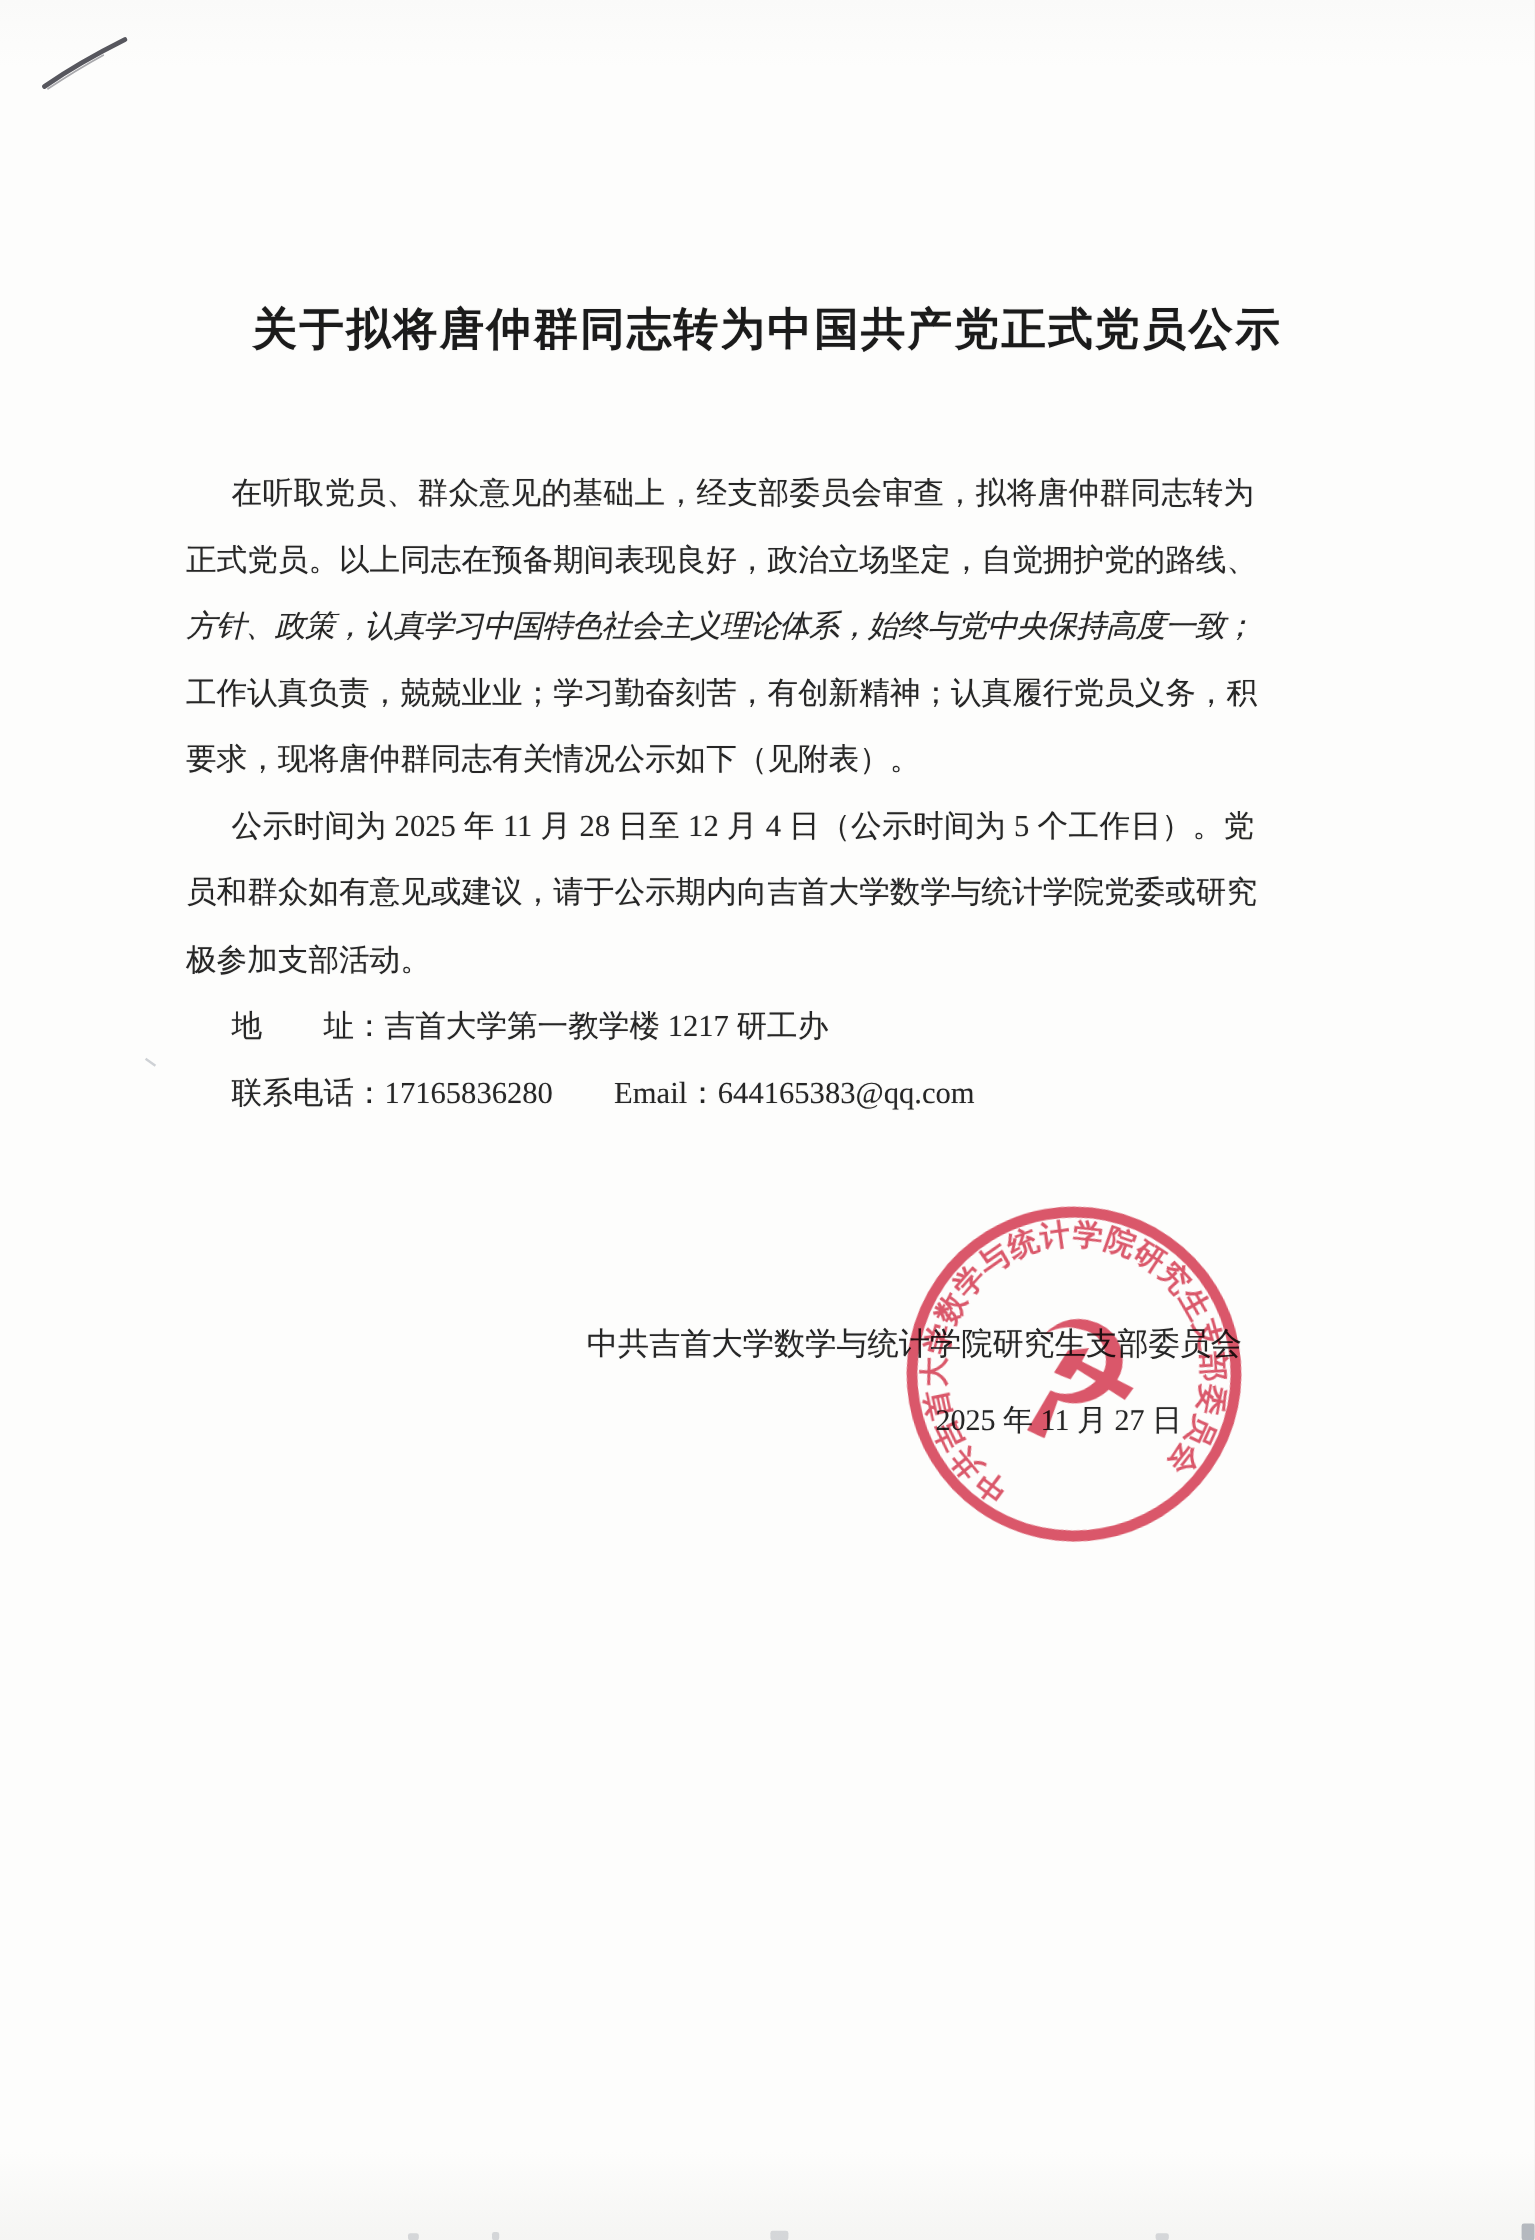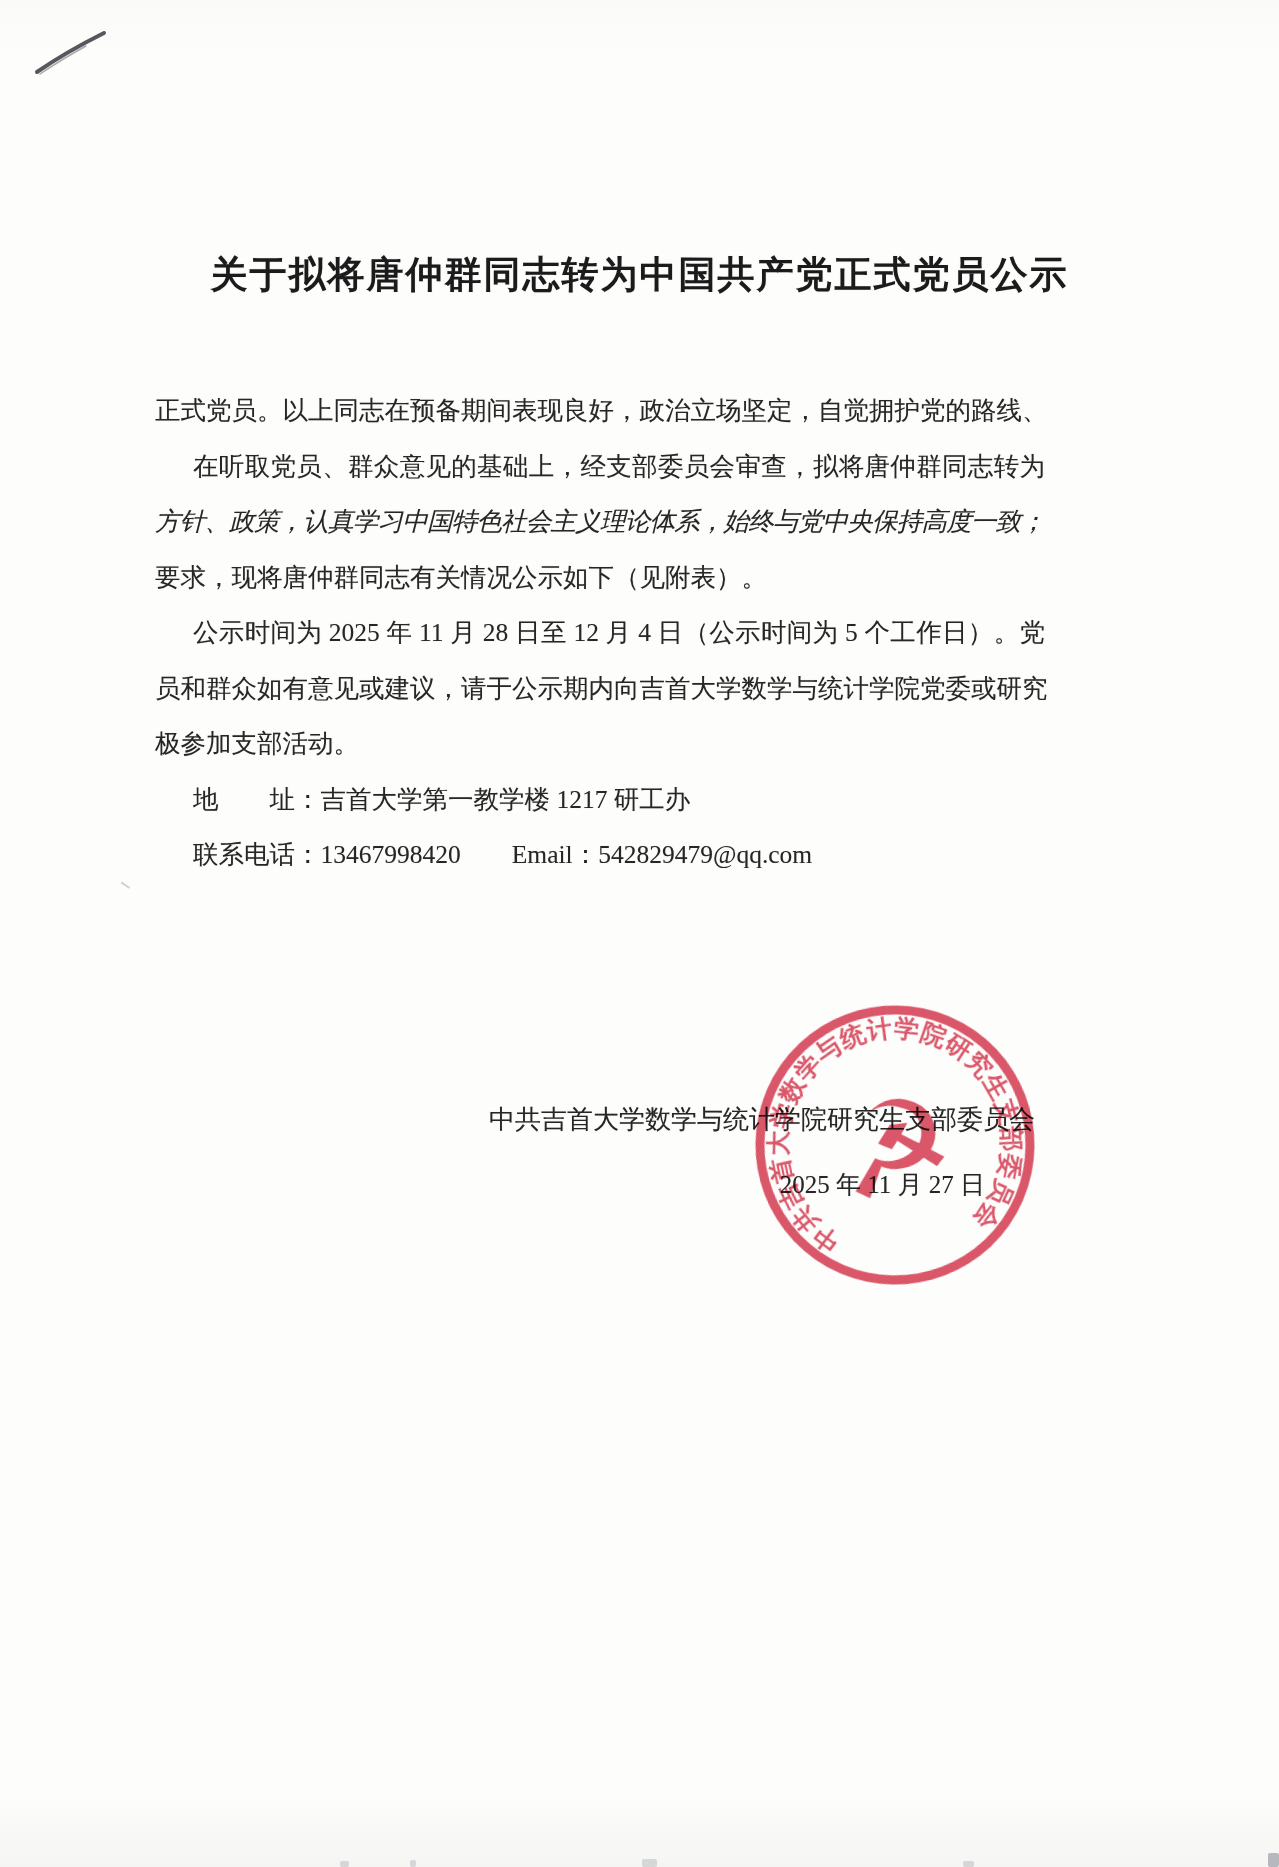--- a/index.html
+++ b/index.html
@@ -76,29 +76,30 @@
 <div class="page">
 
   <svg class="scratch" viewBox="0 0 74 52">
     <path d="M3 46 Q 32 26 70 7" fill="none" stroke="#3a3a42" stroke-width="4" stroke-linecap="round" opacity="0.85"></path>
     <path d="M6 48 Q 30 32 52 20" fill="none" stroke="#55555e" stroke-width="1.5" stroke-linecap="round" opacity="0.5"></path>
   </svg>
 
   <div class="doc-title">关于拟将唐仲群同志转为中国共产党正式党员公示</div>
 
   <div class="doc-body">
+      <div class="doc-line indent justify">在听取党员、群众意见的基础上，经支部委员会审查，拟将唐仲群同志转为</div>
       <div class="doc-line justify">正式党员。以上同志在预备期间表现良好，政治立场坚定，自觉拥护党的路线、</div>
-      <div class="doc-line indent justify">在听取党员、群众意见的基础上，经支部委员会审查，拟将唐仲群同志转为</div>
       <div class="doc-line justify tight">方针、政策，认真学习中国特色社会主义理论体系，始终与党中央保持高度一致；</div>
+      <div class="doc-line justify">工作认真负责，兢兢业业；学习勤奋刻苦，有创新精神；认真履行党员义务，积</div>
       <div class="doc-line">要求，现将唐仲群同志有关情况公示如下（见附表）。</div>
       <div class="doc-line indent justify">公示时间为 2025 年 11 月 28 日至 12 月 4 日（公示时间为 5 个工作日）。党</div>
       <div class="doc-line justify">员和群众如有意见或建议，请于公示期内向吉首大学数学与统计学院党委或研究</div>
       <div class="doc-line">极参加支部活动。</div>
       <div class="doc-line indent">地　　址：吉首大学第一教学楼 1217 研工办</div>
-      <div class="doc-line indent">联系电话：13467998420　　Email：542829479@qq.com</div>
+      <div class="doc-line indent">联系电话：17165836280　　Email：644165383@qq.com</div>
     </div>
 
   <div class="signature">中共吉首大学数学与统计学院研究生支部委员会</div>
   <div class="sign-date">2025 年 11 月 27 日</div>
 
   <svg class="seal" viewBox="0 0 290 290">
     <defs>
       <path id="sealArc" d="M 78.5 230.1 A 108 108 0 1 1 211.5 230.1" fill="none"></path>
     </defs>
     <circle cx="145" cy="145" r="135" fill="none" stroke="currentColor" stroke-width="9"></circle>

